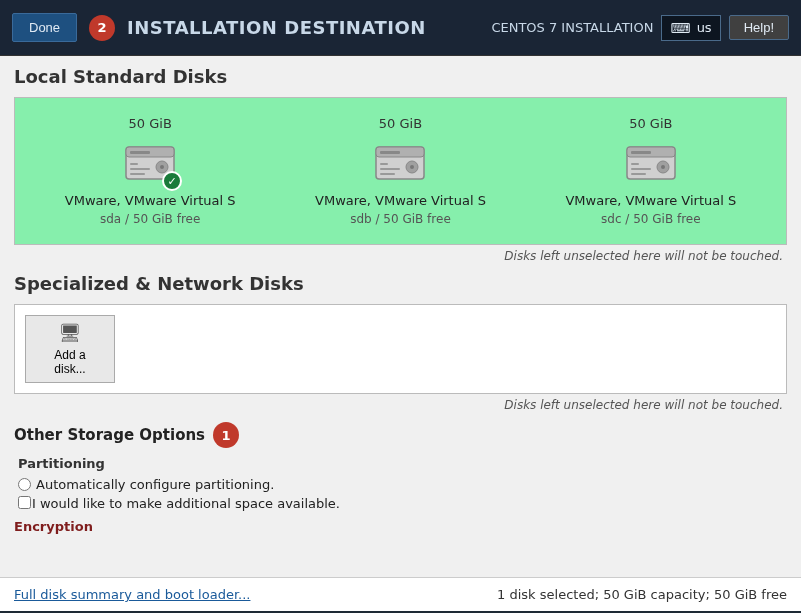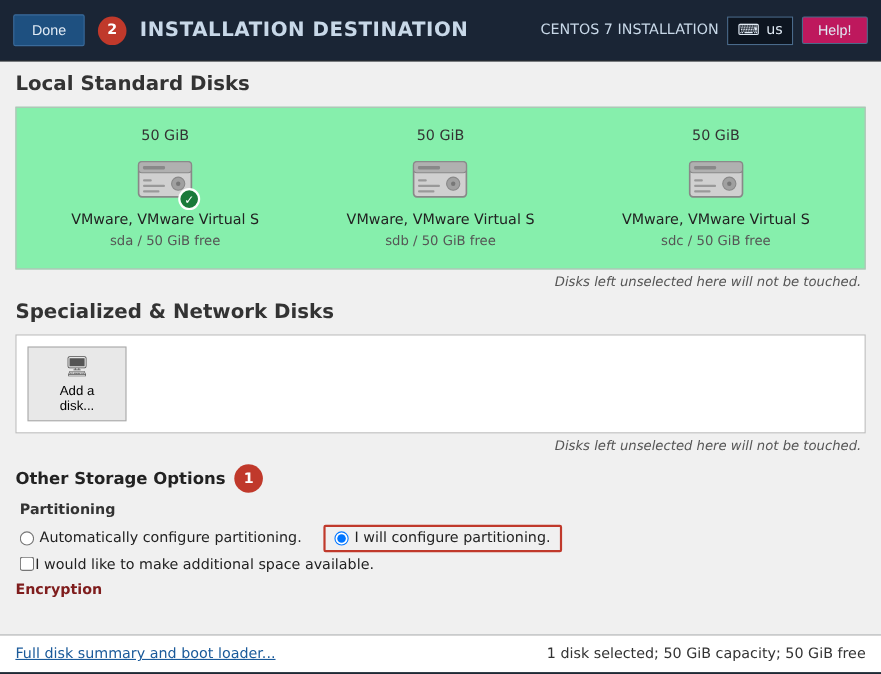--- a/index.html
+++ b/index.html
@@ -87,21 +87,21 @@
       display: flex;
       align-items: center;
       gap: 6px;
     }
 
     .keyboard-icon {
       font-size: 14px;
     }
 
     .help-btn {
-      background: #be185d;
+      background: #404040;
       color: #e0eaf4;
       border: 1px solid #4a6a8a;
       padding: 4px 14px;
       font-size: 13px;
       cursor: pointer;
       border-radius: 2px;
     }
 
     
     .content {
@@ -451,26 +451,20 @@
       <span class="badge-circle">1</span>
     </div>
 
     <div class="partitioning-section">
       <div class="partitioning-label">Partitioning</div>
       <div class="radio-row">
         <label class="radio-option">
           <input type="radio" name="partition" style="">
           <span>Automatically configure partitioning.</span>
         </label>
-        <div class="radio-highlighted">
-          <label class="radio-option">
-            <input type="radio" name="partition" checked="" style="">
-            <span>I will configure partitioning.</span>
-          </label>
-        </div>
       </div>
       <div class="checkbox-row">
         <input type="checkbox" style="">
         <span>I would like to make additional space available.</span>
       </div>
     </div>
 
     <div class="encryption-section">
       <div class="encryption-label">Encryption</div>
     </div>

